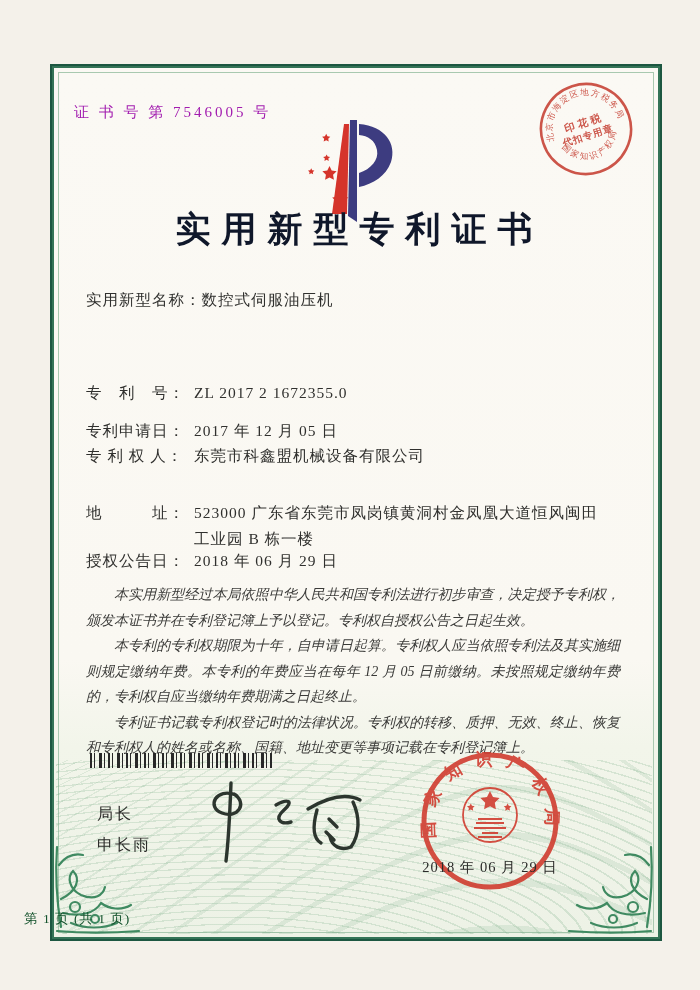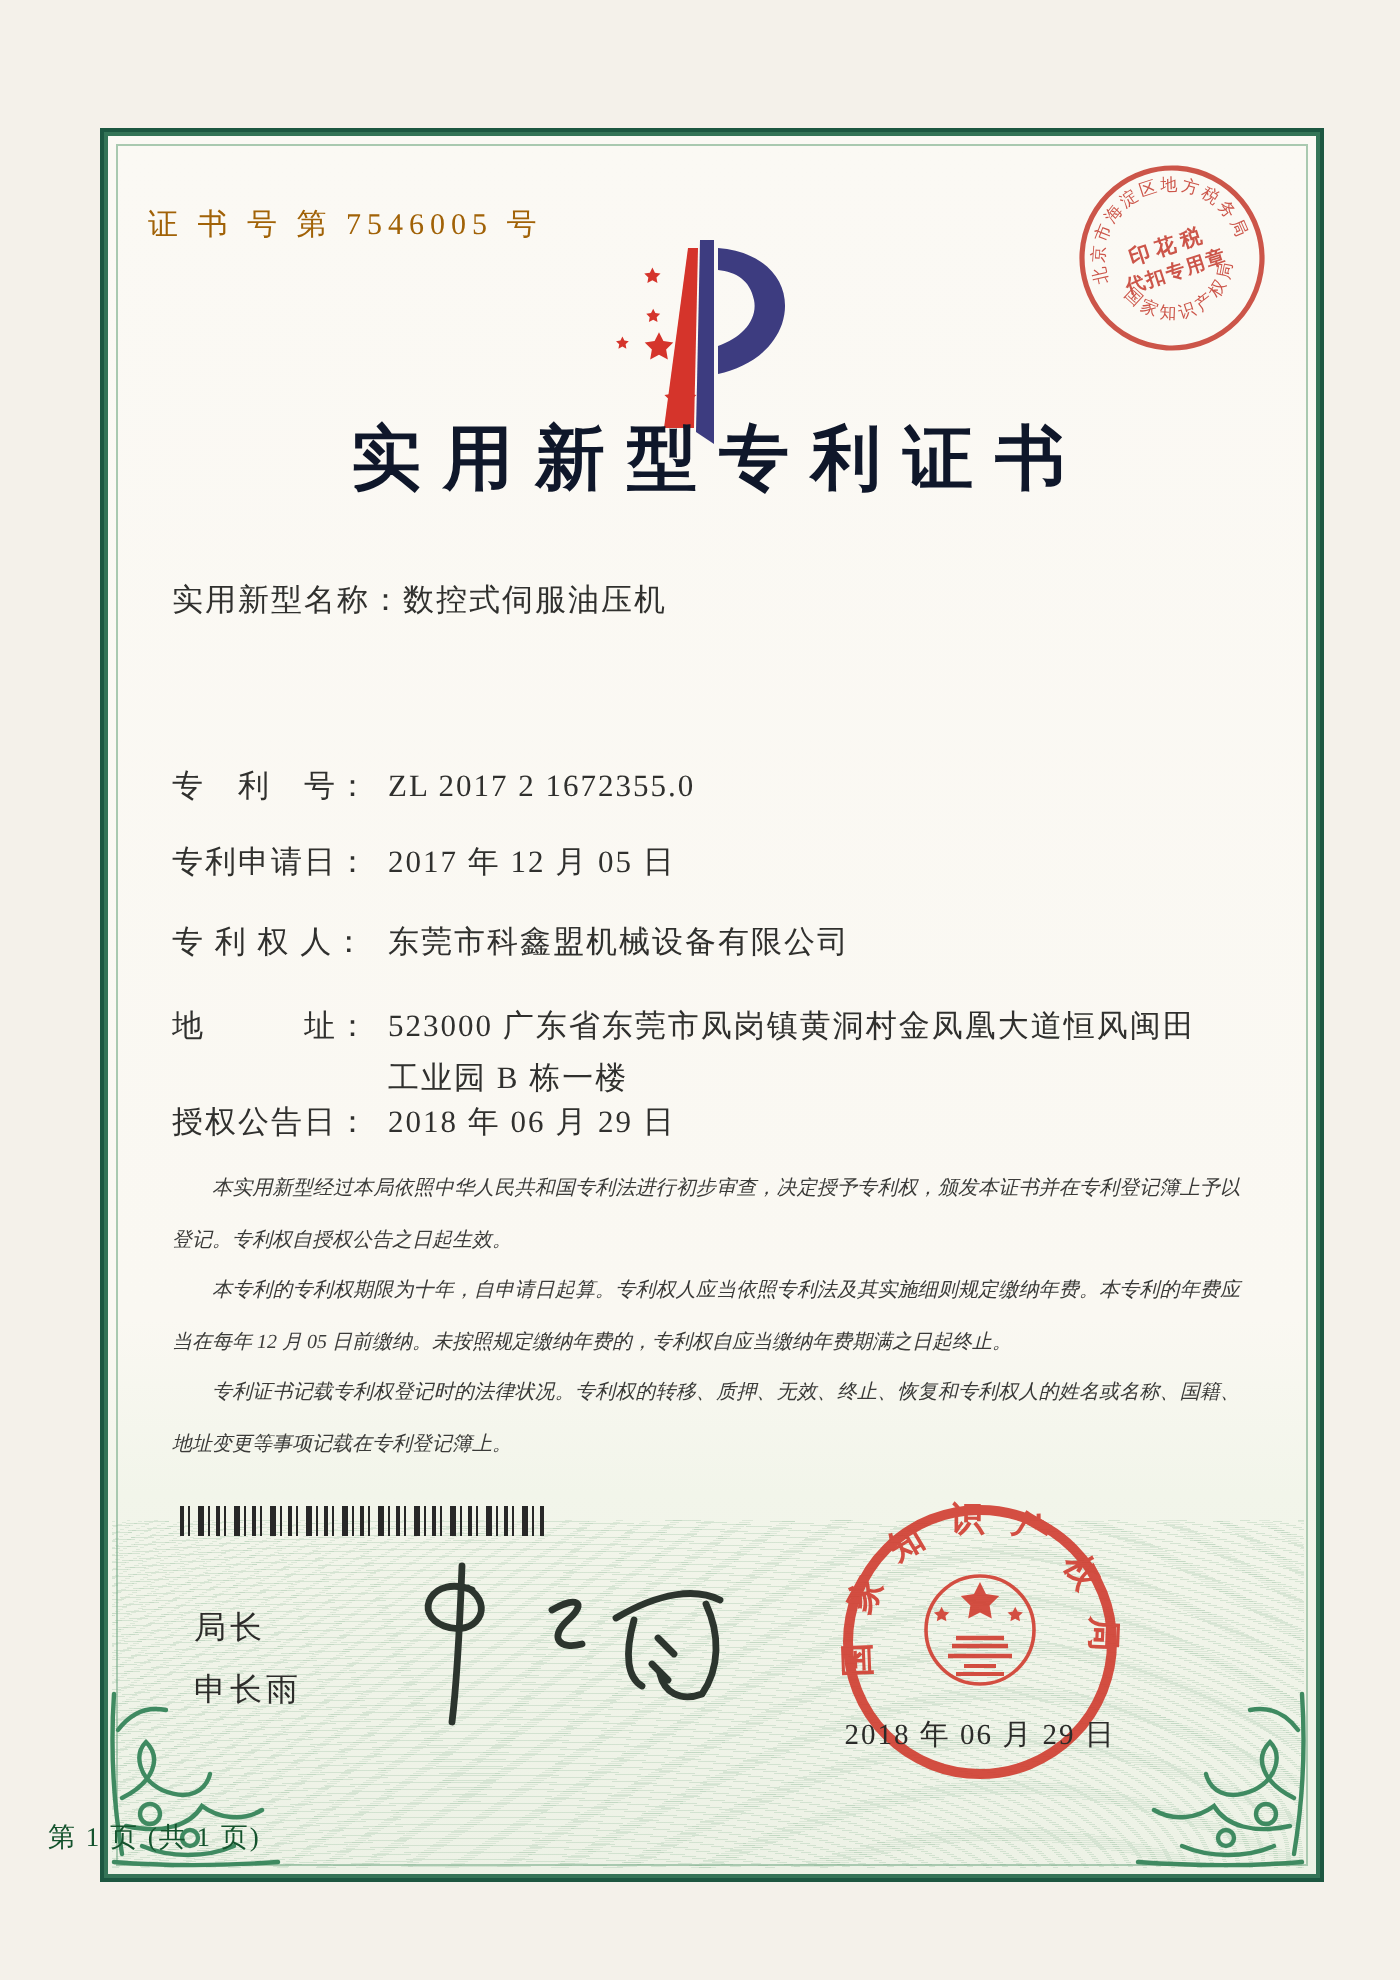--- a/index.html
+++ b/index.html
@@ -15,36 +15,36 @@
     position:absolute;left:50px;top:64px;width:608px;height:873px;
     border:2px solid #1c5741;
     box-shadow:inset 0 0 0 2px #347457;
     background:linear-gradient(180deg,#fbf9f4 0%,#faf8f2 68%,#f2f5ea 78%,#edf2e6 100%);
   }
   .inner-line{
     position:absolute;left:6px;top:6px;right:6px;bottom:6px;
     border:1px solid #a9c9b0;pointer-events:none;
   }
   
-  .cert-no{position:absolute;left:74px;top:103px;font-size:15px;color:#a16207;letter-spacing:3px;}
+  .cert-no{position:absolute;left:74px;top:103px;font-size:15px;color:#a21caf;letter-spacing:3px;}
   .logo{position:absolute;left:287px;top:110px;width:130px;height:128px;}
   .title{
     position:absolute;left:50px;top:206px;width:608px;text-align:center;
     font-size:35px;font-weight:700;color:#0f172a;letter-spacing:11px;text-indent:11px;
   }
   
   .field-row{position:absolute;left:86px;font-size:15.5px;color:#30302e;white-space:nowrap;}
   .field-row .lbl{display:inline-block;min-width:108px;letter-spacing:1px;}
   .field-row .val{letter-spacing:1px;}
   .addr-line2{position:absolute;left:194px;font-size:15.5px;color:#30302e;letter-spacing:1px;}
   .row-grant-no{position:absolute;left:390px;font-size:15.5px;color:#30302e;white-space:nowrap;}
   
   .paras{
     position:absolute;left:86px;top:582px;width:534px;
-    font-size:10px;line-height:25.5px;color:#3a3a38;
+    font-size:14px;line-height:25.5px;color:#3a3a38;
     font-style:italic;text-align:justify;
   }
   .paras p{margin:0;text-indent:2em;}
   
   .waves{
     position:absolute;left:56px;top:760px;width:596px;height:174px;
     background:
       repeating-radial-gradient(ellipse 140% 70% at 30% 160%, rgba(121,173,135,.28) 0 1px, rgba(0,0,0,0) 1px 6px),
       repeating-radial-gradient(ellipse 150% 75% at 75% -60%, rgba(121,173,135,.20) 0 1px, rgba(0,0,0,0) 1px 7px);
     opacity:.85;
@@ -102,21 +102,21 @@
 
   <div class="field-row" style="top:290px">
     <span class="lbl">实用新型名称：</span><span class="val">数控式伺服油压机</span>
   </div>
   <div class="field-row" style="top:383px">
     <span class="lbl">专　利　号：</span><span class="val">ZL 2017 2 1672355.0</span>
   </div>
   <div class="field-row" style="top:421px">
     <span class="lbl">专利申请日：</span><span class="val">2017 年 12 月 05 日</span>
   </div>
-  <div class="field-row" style="top:461px">
+  <div class="field-row" style="top:446px">
     <span class="lbl">专 利 权 人：</span><span class="val">东莞市科鑫盟机械设备有限公司</span>
   </div>
   <div class="field-row" style="top:503px">
     <span class="lbl">地　　　址：</span><span class="val">523000 广东省东莞市凤岗镇黄洞村金凤凰大道恒风闽田</span>
   </div>
   <div class="addr-line2" style="top:529px">工业园 B 栋一楼</div>
   <div class="field-row" style="top:551px">
     <span class="lbl">授权公告日：</span><span class="val">2018 年 06 月 29 日</span>
   </div>
 

